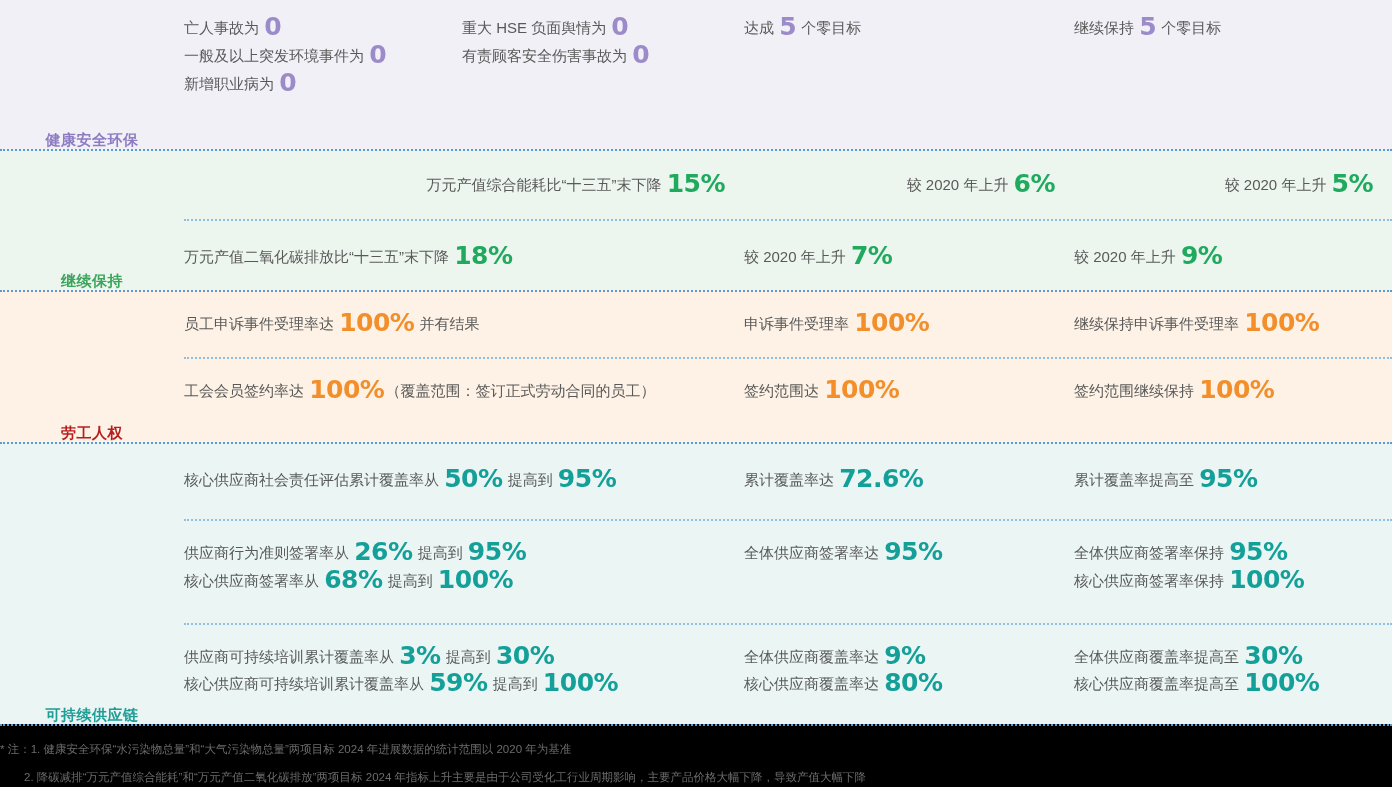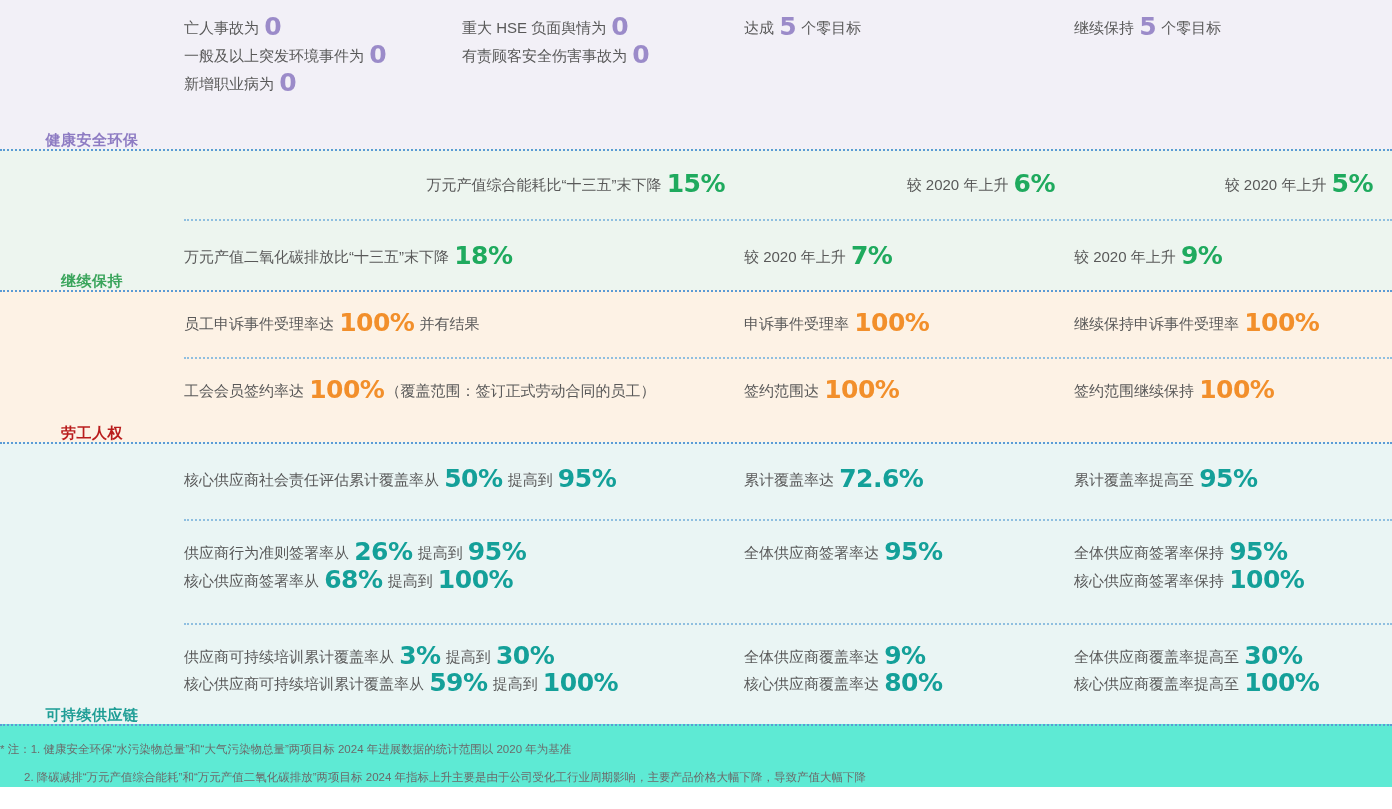--- a/index.html
+++ b/index.html
@@ -112,21 +112,21 @@
     gap: 0;
   }
   .hse-line { display: flex; }
   .hse-a { width: 278px; min-width: 278px; }
   .hse-b { flex: 1; }
 
   
   .footer {
     border-top: 2px dotted #5b9bd5;
     padding: 14px 0 0 0;
-    background: #5eead4;
+    background: #000000;
   }
   .note {
     font-size: 11.5px;
     color: #6b6b6b;
     line-height: 1.6;
     white-space: nowrap;
   }
   .note.n1 { padding-left: 0px; }
   .note.n2 { padding-left: 24px; padding-top: 10px; }
 </style>

